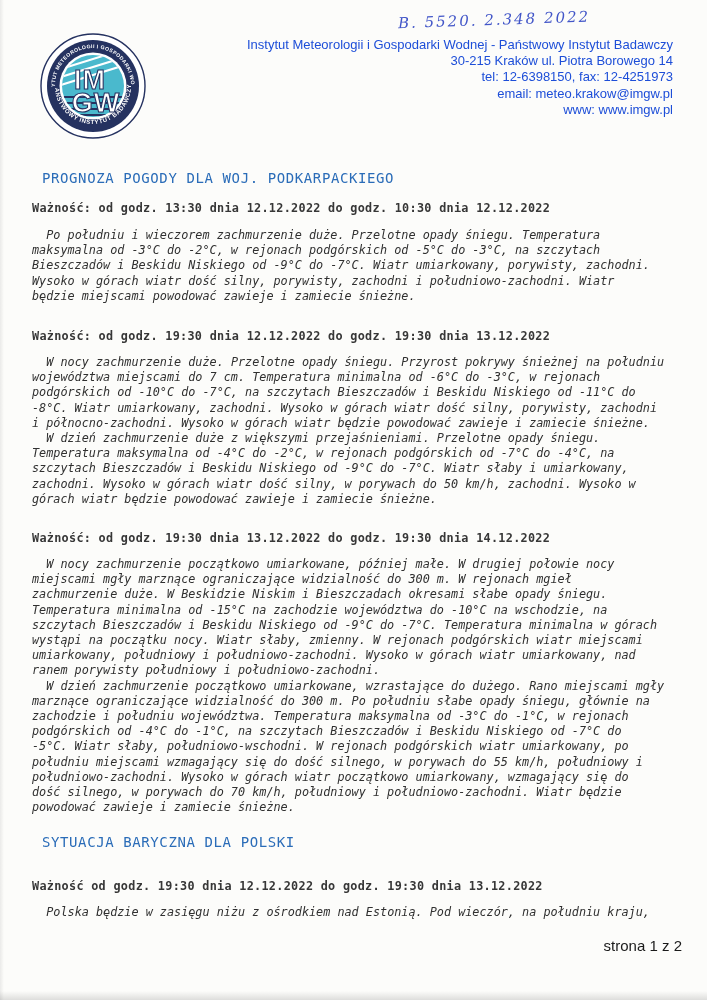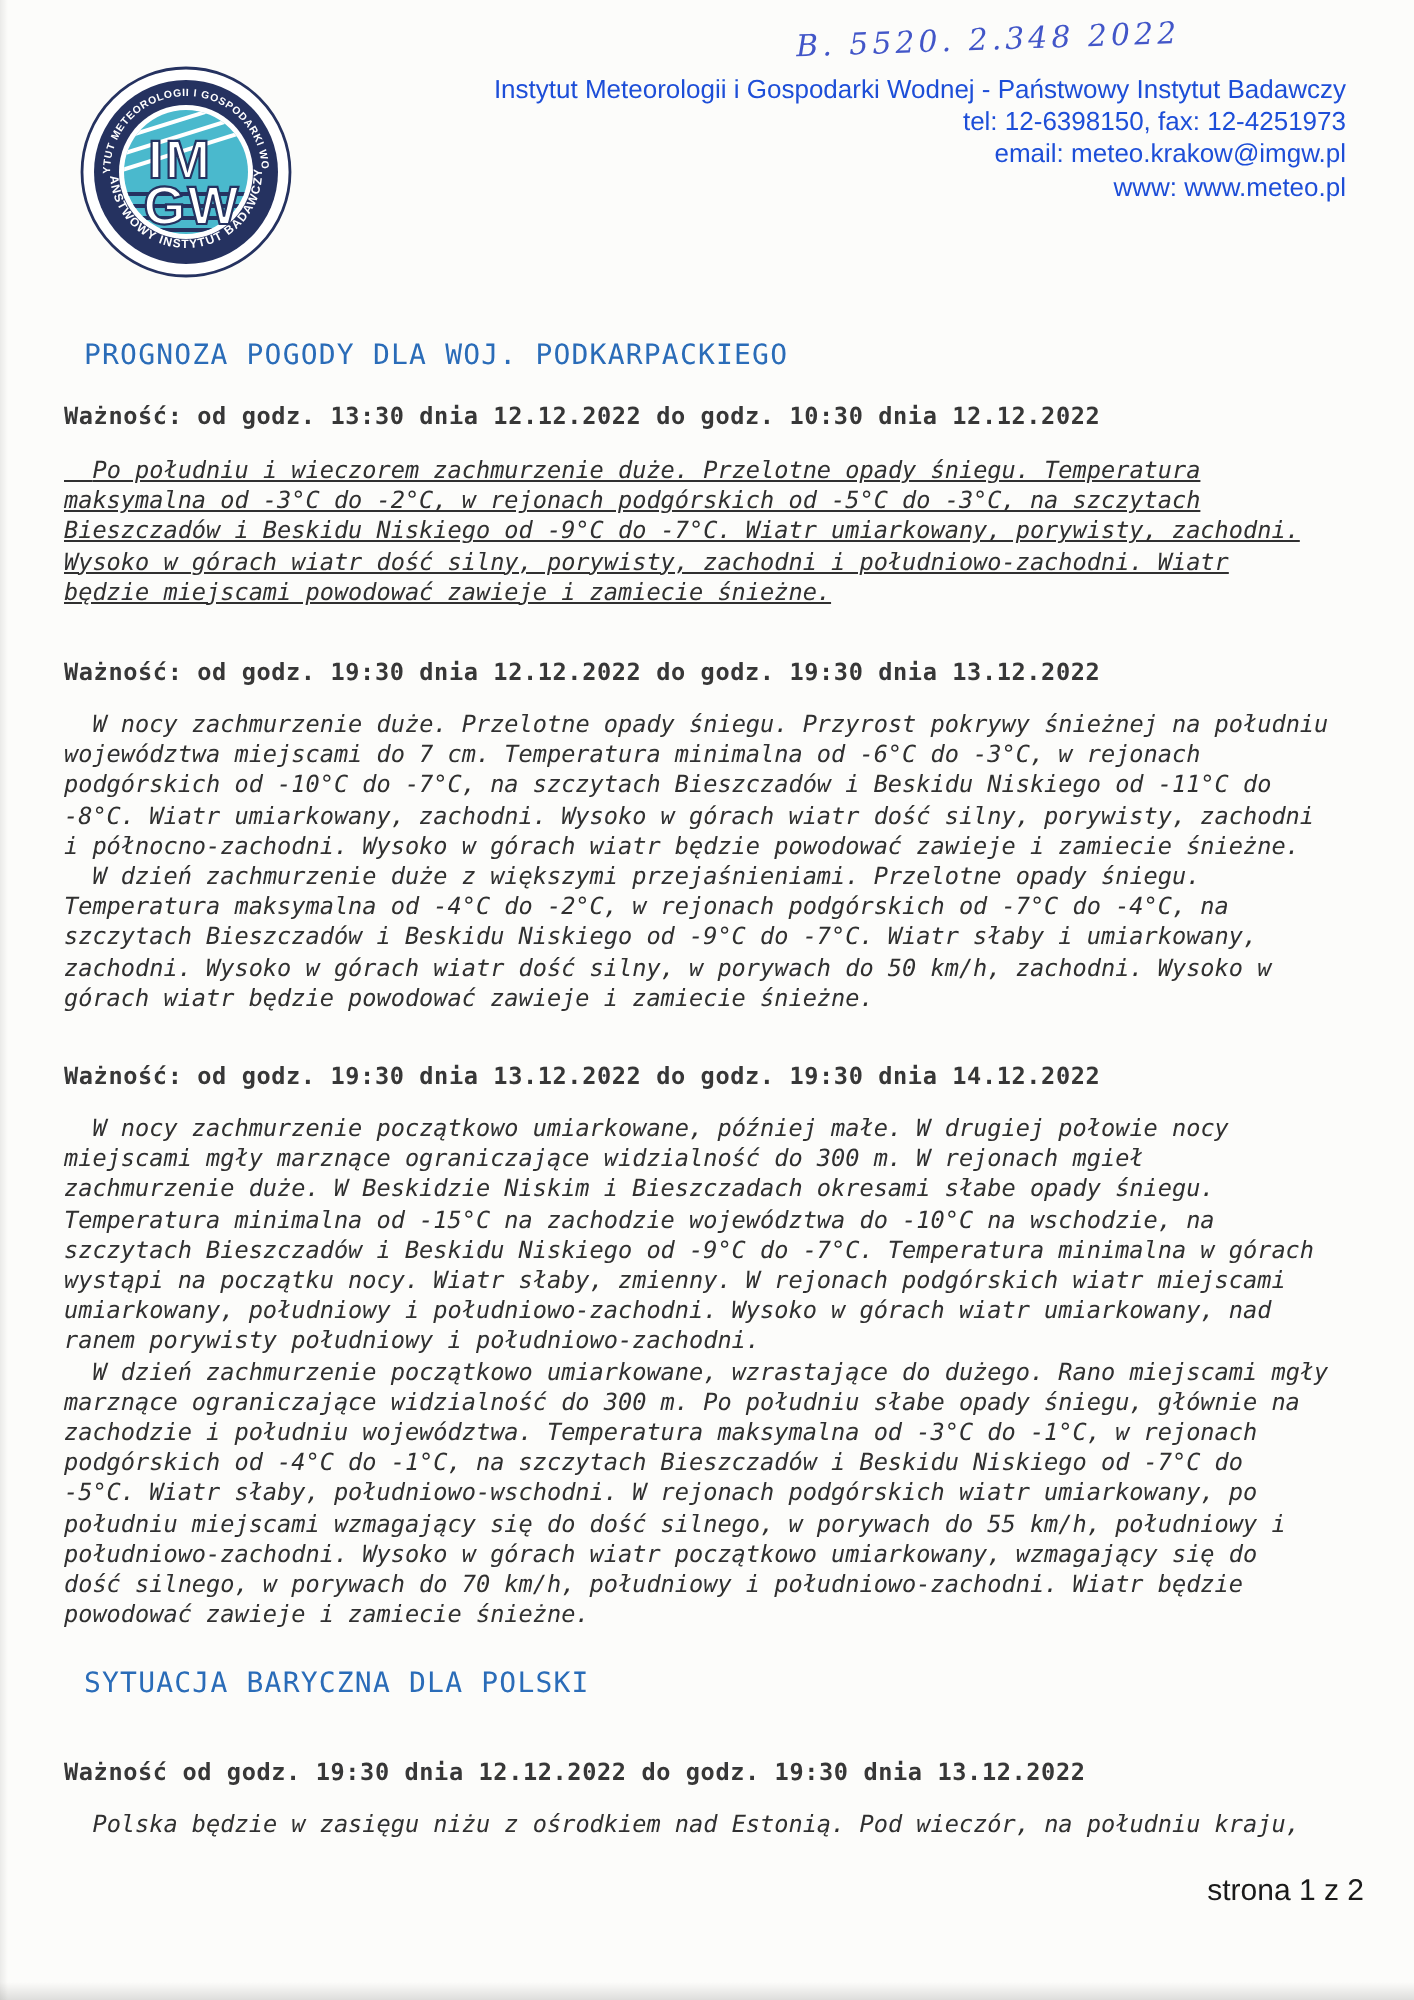--- a/index.html
+++ b/index.html
@@ -40,21 +40,21 @@
     color:#373737;font-weight:bold;font-size:11.8px;letter-spacing:0.3px;
     white-space:nowrap;
   }
   .body{
     position:absolute;left:32px;width:660px;
     color:#303030;font-style:italic;font-size:11.8px;line-height:15.2px;
     white-space:pre-wrap;
   }
   .t1{top:170px;}
   .w1{top:201px;}
-  .b1{top:228px;text-decoration:underline;}
+  .b1{top:228px;}
   .w2{top:329px;}
   .b2{top:355px;}
   .w3{top:531px;}
   .b3{top:557px;}
   .t2{top:834px;}
   .w4{top:879px;}
   .b4{top:905px;}
 
   .footer{
     position:absolute;top:937px;right:25px;
@@ -98,23 +98,24 @@
     <text font-family="Liberation Sans, sans-serif" font-size="5.2" font-weight="bold" fill="#ffffff" letter-spacing="0.4">
       <textPath href="#arcTop" startOffset="50%" text-anchor="middle">INSTYTUT METEOROLOGII I GOSPODARKI WODNEJ</textPath>
     </text>
     <text font-family="Liberation Sans, sans-serif" font-size="6" font-weight="bold" fill="#ffffff" letter-spacing="0.6">
       <textPath href="#arcBot" startOffset="50%" text-anchor="middle">PAŃSTWOWY INSTYTUT BADAWCZY</textPath>
     </text>
   </svg>
 
   <div class="contact">
     <div>Instytut Meteorologii i Gospodarki Wodnej - Państwowy Instytut Badawczy</div>
+    <div>30-215 Kraków ul. Piotra Borowego 14</div>
     <div>tel: 12-6398150, fax: 12-4251973</div>
     <div>email: meteo.krakow@imgw.pl</div>
-    <div>www: www.meteo.pl</div>
+    <div>www: www.imgw.pl</div>
   </div>
 
   <div class="sec-title t1">PROGNOZA POGODY DLA WOJ. PODKARPACKIEGO</div>
   <div class="wazn w1">Ważność: od godz. 13:30 dnia 12.12.2022 do godz. 10:30 dnia 12.12.2022</div>
   <div class="body b1">  Po południu i wieczorem zachmurzenie duże. Przelotne opady śniegu. Temperatura
 maksymalna od -3°C do -2°C, w rejonach podgórskich od -5°C do -3°C, na szczytach
 Bieszczadów i Beskidu Niskiego od -9°C do -7°C. Wiatr umiarkowany, porywisty, zachodni.
 Wysoko w górach wiatr dość silny, porywisty, zachodni i południowo-zachodni. Wiatr
 będzie miejscami powodować zawieje i zamiecie śnieżne.</div>
 

